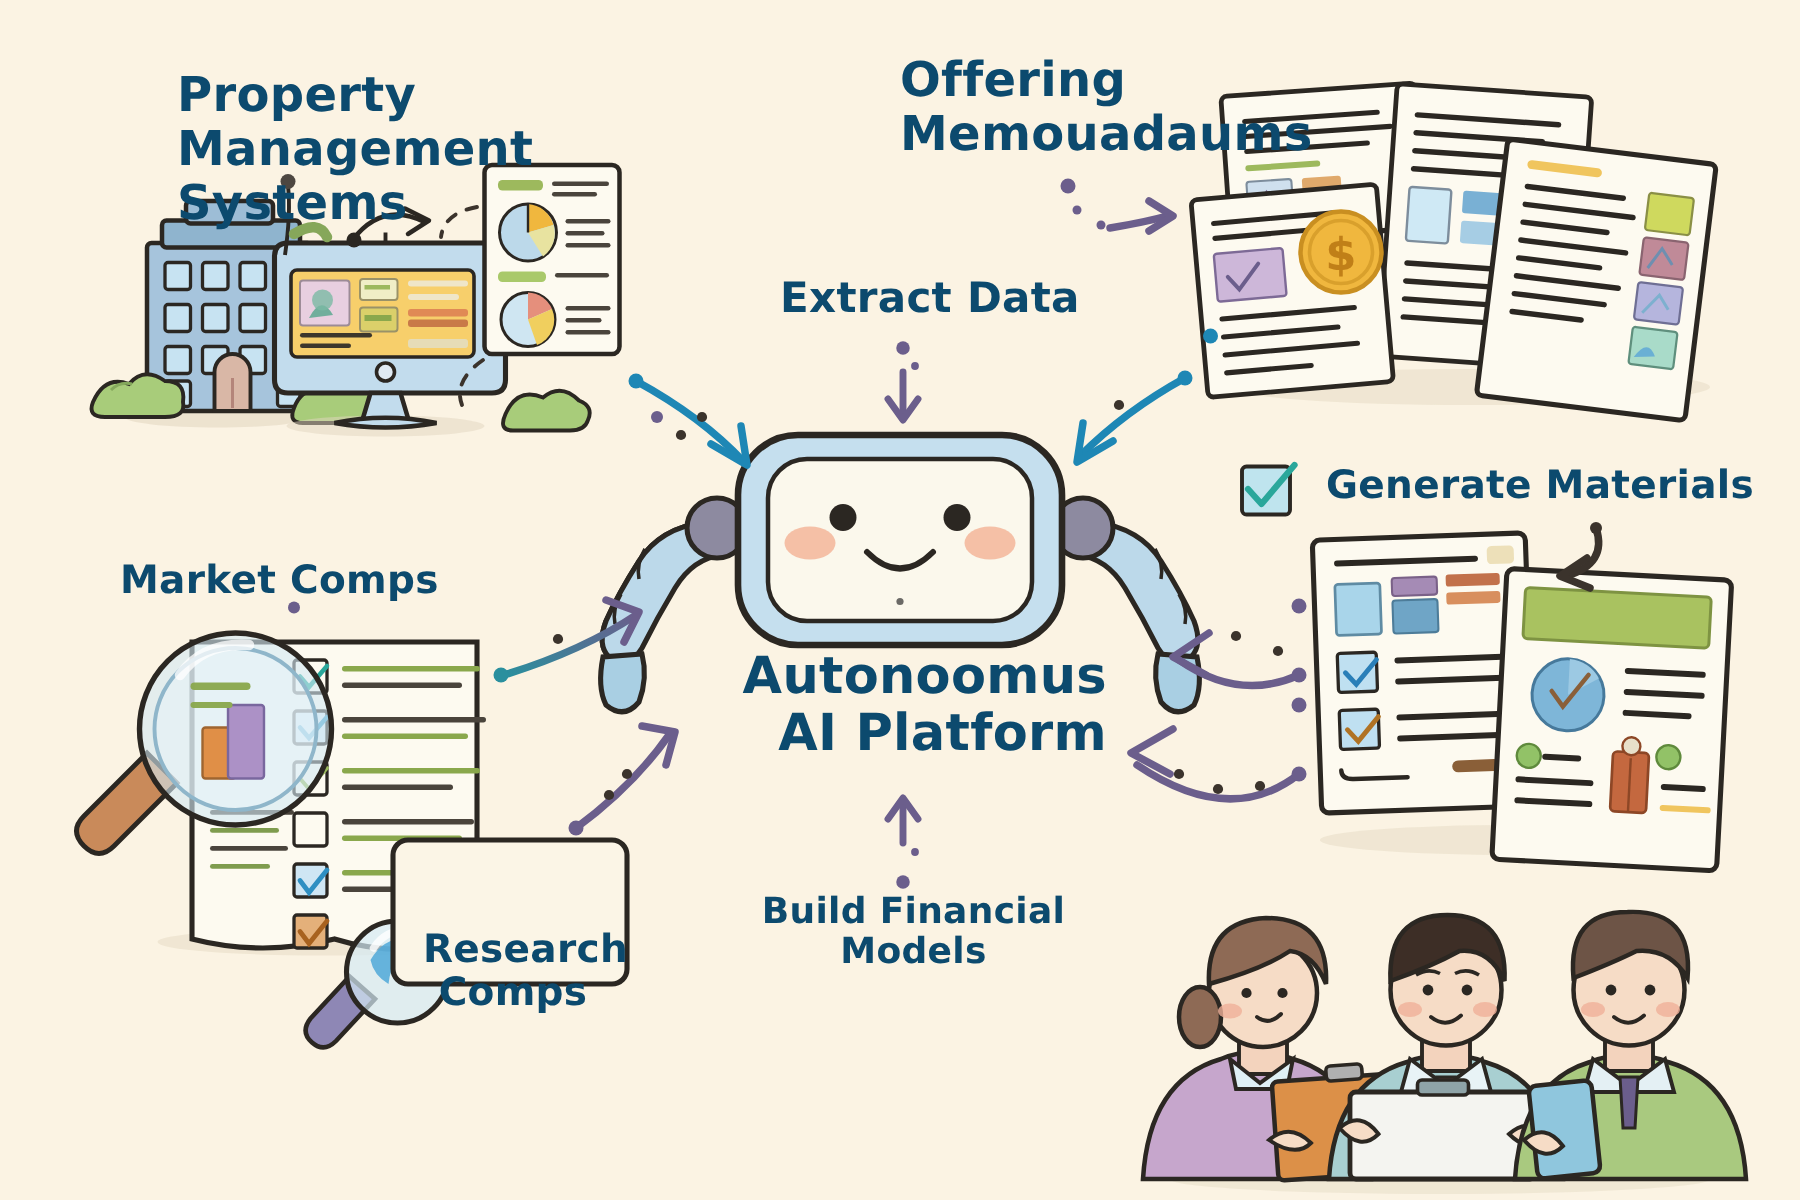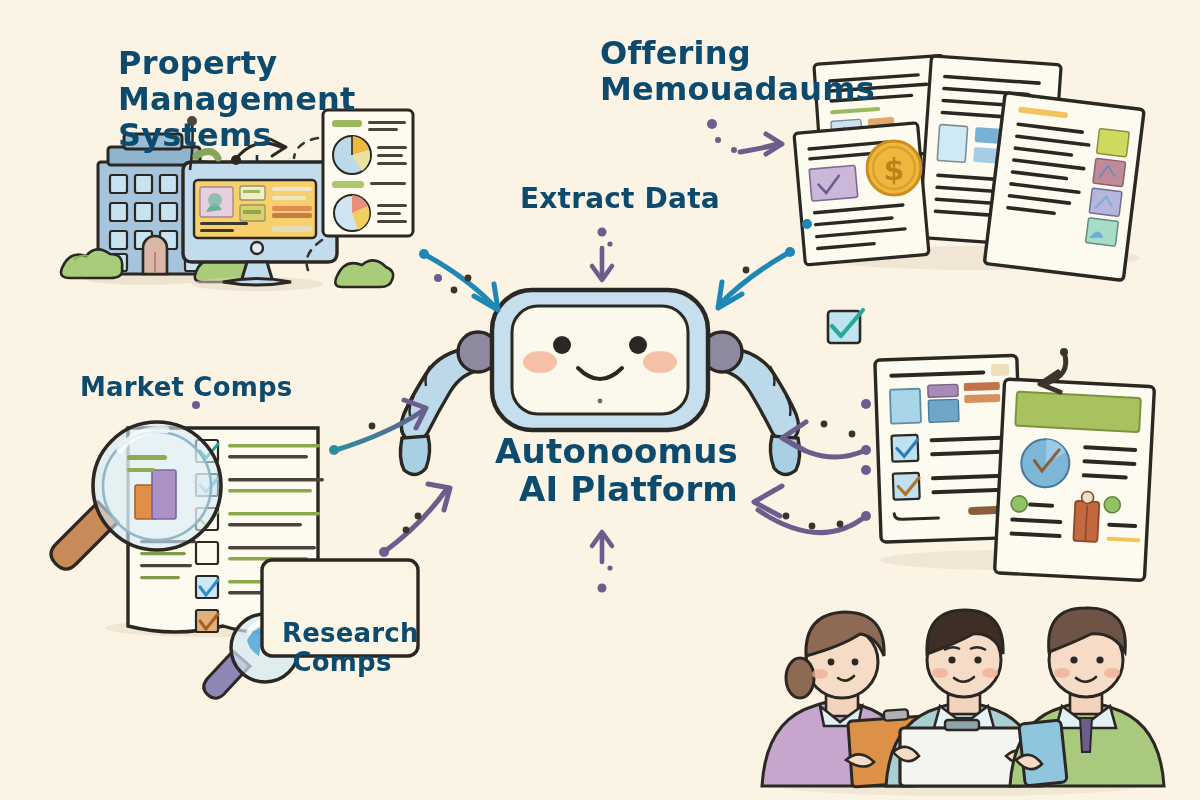--- a/index.html
+++ b/index.html
@@ -527,14 +527,17 @@
 <div class="lbl" id="lbl-pms">Property Management
 Systems</div>
 <div class="lbl" id="lbl-om">Offering
 Memouadaums</div>
 <div class="lbl" id="lbl-extract">Extract Data</div>
 <div class="lbl" id="lbl-market">Market Comps</div>
 <div class="lbl" id="lbl-research">Research
 Comps</div>
 <div class="lbl" id="lbl-center">Autonoomus
 AI Platform</div>
+<div class="lbl" id="lbl-build">Build Financial
+Models</div>
+<div class="lbl" id="lbl-gen">Generate Materials</div>
 
 </div>
 
 </body></html>

